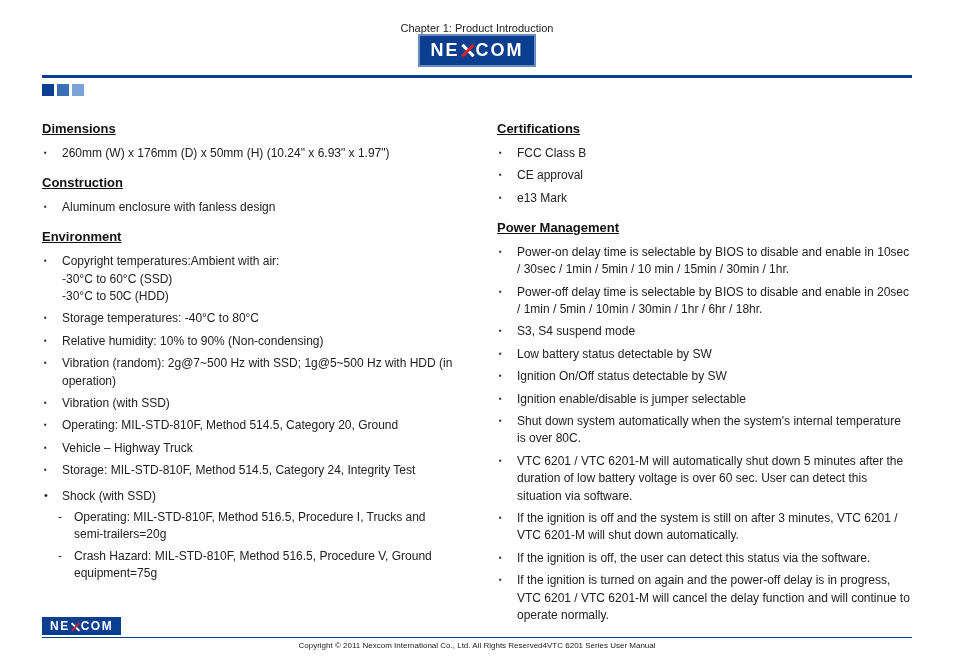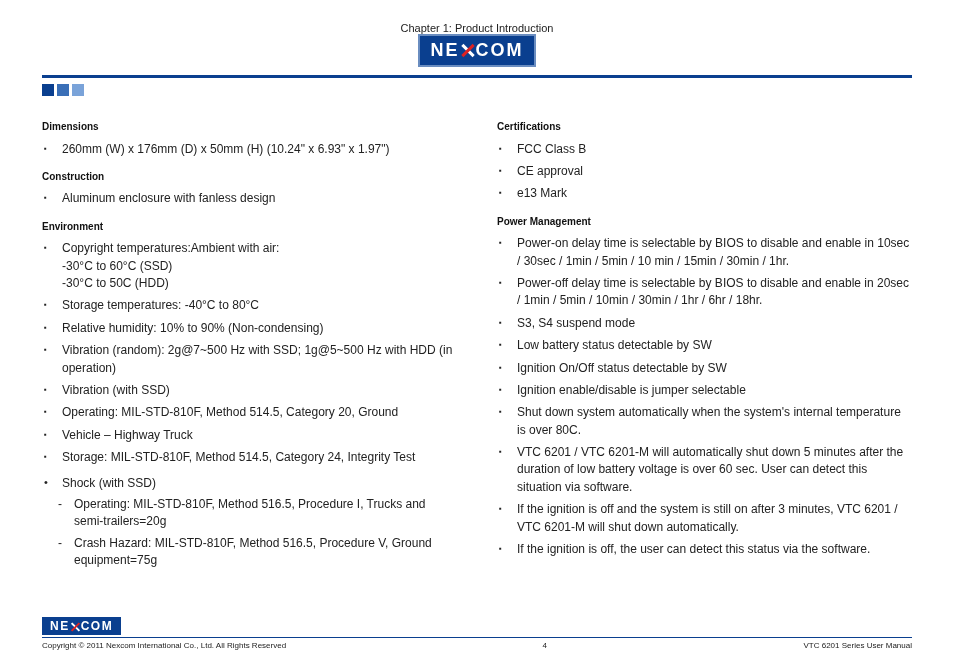--- a/index.html
+++ b/index.html
@@ -73,25 +73,26 @@
       margin-top: 24px;
       gap: 40px;
     }
     .col {
       flex: 1;
       font-size: 12px;
       line-height: 1.45;
       color: #222;
     }
     .section-heading {
-      font-size: 10px;
+      font-size: 13px;
       font-weight: bold;
       color: #111;
       margin-bottom: 6px;
       margin-top: 12px;
+      text-decoration: underline;
     }
     .section-heading:first-child { margin-top: 0; }
     ul.bullets {
       list-style: none;
       padding-left: 16px;
       margin-bottom: 8px;
     }
     ul.bullets > li {
       position: relative;
       padding-left: 4px;
@@ -153,25 +154,24 @@
     .footer-logo .logo-text { font-size: 12px; letter-spacing: 1.5px; }
     .footer-logo .logo-x { width: 9px; height: 9px; }
     .footer-logo .logo-x::before, .footer-logo .logo-x::after { width: 11px; height: 2px; top: 4px; left: -1px; }
     .footer-rule {
       height: 1px;
       background: #0a3f8f;
       margin-top: 2px;
     }
     .footer-row {
       display: flex;
-      justify-content: space-between;
+      justify-content: center;
       font-size: 8px;
       color: #222;
       margin-top: 3px;
-      gap: 46px;
     }
     .mb-med { margin-bottom: 10px; }
   </style>
 </head>
 <body>
 
 <div class="header">
   <div class="chapter-title">Chapter 1: Product Introduction</div>
   <div class="logo-box">
     <span class="logo-text">NE</span>
@@ -235,20 +235,21 @@
       <li>Power-on delay time is selectable by BIOS to disable and enable in 10sec / 30sec / 1min / 5min / 10 min / 15min / 30min / 1hr.</li>
       <li>Power-off delay time is selectable by BIOS to disable and enable in 20sec / 1min / 5min / 10min / 30min / 1hr / 6hr / 18hr.</li>
       <li>S3, S4 suspend mode</li>
       <li>Low battery status detectable by SW</li>
       <li>Ignition On/Off status detectable by SW</li>
       <li>Ignition enable/disable is jumper selectable</li>
       <li>Shut down system automatically when the system's internal temperature is over 80C.</li>
       <li>VTC 6201 / VTC 6201-M will automatically shut down 5 minutes after the duration of low battery voltage is over 60 sec. User can detect this situation via software.</li>
       <li>If the ignition is off and the system is still on after 3 minutes, VTC 6201 / VTC 6201-M will shut down automatically.</li>
       <li>If the ignition is off, the user can detect this status via the software.</li>
+      <li>If the ignition is turned on again and the power-off delay is in progress, VTC 6201 / VTC 6201-M will cancel the delay function and will continue to operate normally.</li>
     </ul>
   </div>
 </div>
 
 <div class="footer">
   <div class="footer-logo">
     <span class="logo-text">NE</span>
     <span class="logo-x"></span>
     <span class="logo-text">COM</span>
   </div>

